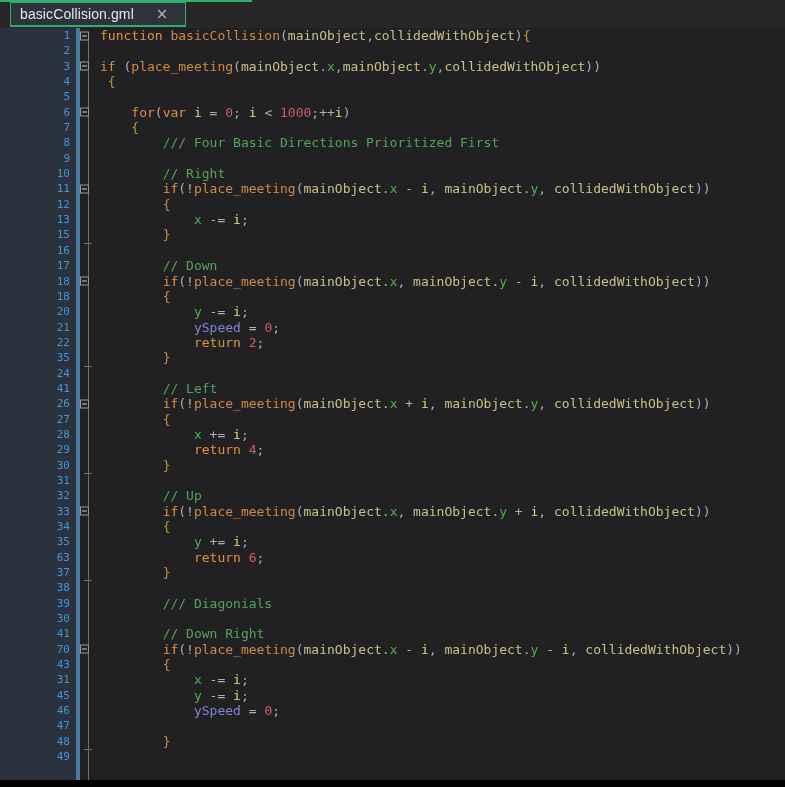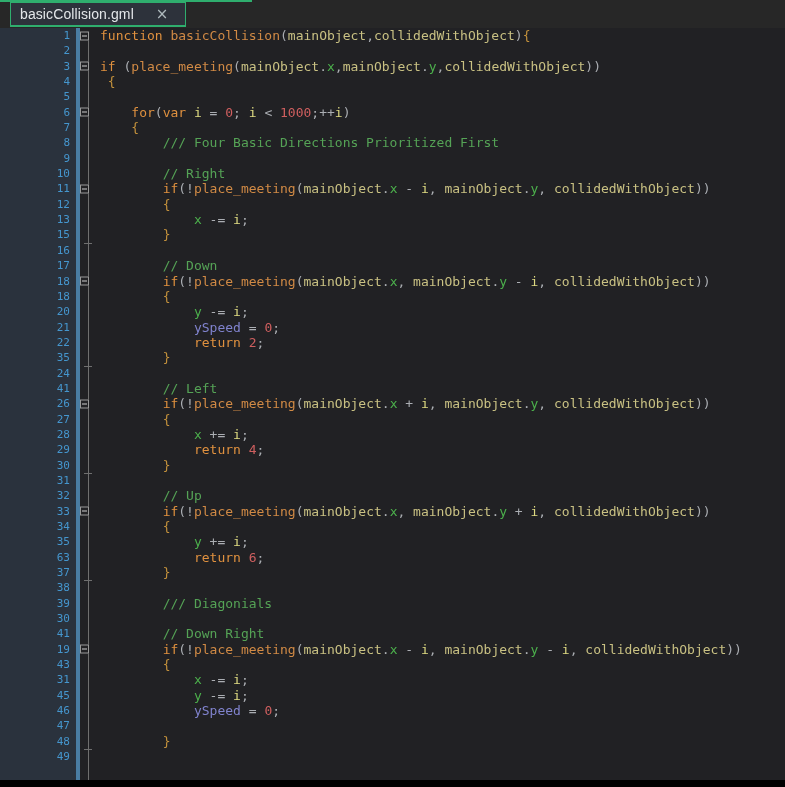--- a/index.html
+++ b/index.html
@@ -276,21 +276,21 @@
         <span class="ln">30</span>
         <span class="fold"></span>
         <span class="codeline"></span>
       </div>
       <div class="row">
         <span class="ln">41</span>
         <span class="fold"></span>
         <span class="codeline"><span class="tk-p">        </span><span class="tk-c">// Down Right</span></span>
       </div>
       <div class="row">
-        <span class="ln">19</span>
+        <span class="ln">70</span>
         <span class="fold">
           <span class="marker"></span>
         </span>
         <span class="codeline"><span class="tk-p">        </span><span class="tk-k">if</span><span class="tk-p">(!</span><span class="tk-f">place_meeting</span><span class="tk-p">(</span><span class="tk-v">mainObject</span><span class="tk-p">.</span><span class="tk-i">x</span><span class="tk-p"> - </span><span class="tk-l">i</span><span class="tk-p">, </span><span class="tk-v">mainObject</span><span class="tk-p">.</span><span class="tk-i">y</span><span class="tk-p"> - </span><span class="tk-l">i</span><span class="tk-p">, </span><span class="tk-v">collidedWithObject</span><span class="tk-p">))</span></span>
       </div>
       <div class="row">
         <span class="ln">43</span>
         <span class="fold"></span>
         <span class="codeline"><span class="tk-p">        </span><span class="tk-b">{</span></span>
       </div>

